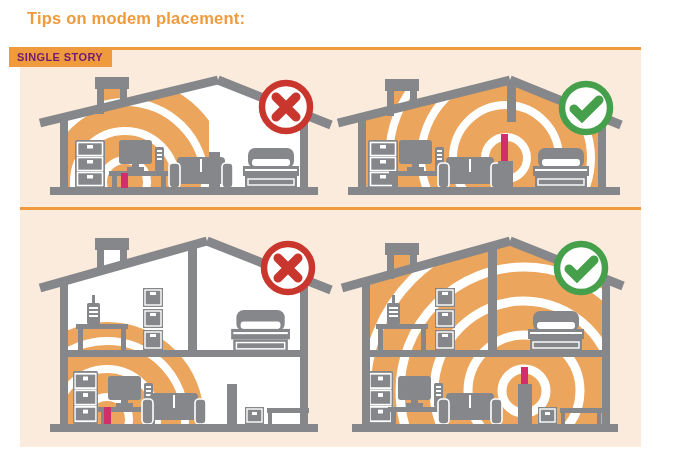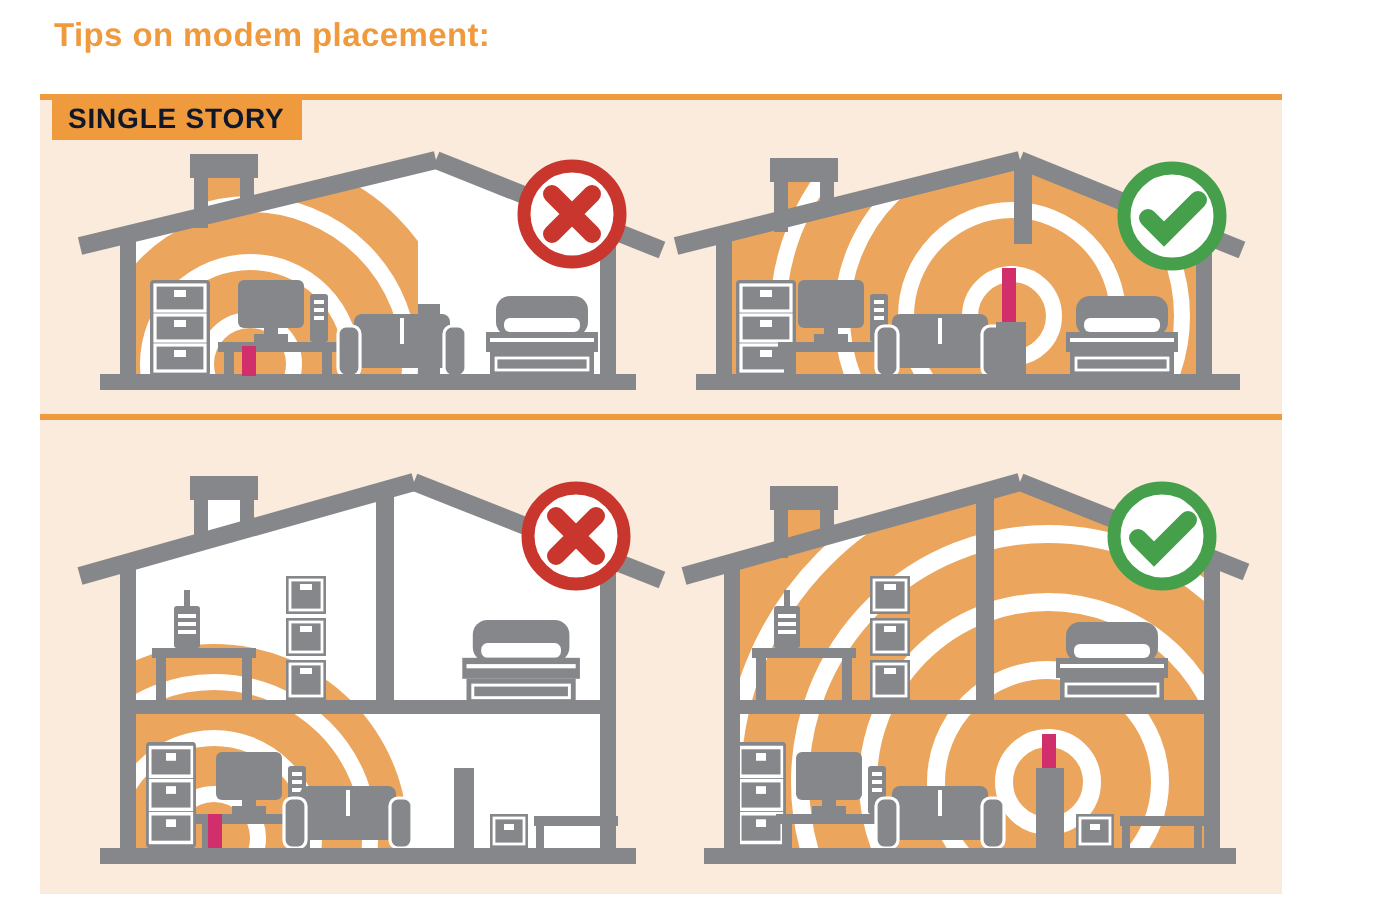--- a/index.html
+++ b/index.html
@@ -22,22 +22,22 @@
     color:var(--accent-orange);
   }
   .panel{
     position:absolute;left:20px;width:621px;box-sizing:border-box;
     background:var(--panel-bg);border-top:3px solid var(--accent-orange);
   }
   .panel-1{top:47px;height:160px;}
   .panel-2{top:207px;height:240px;}
   .scene{position:absolute;left:0;top:0;pointer-events:none;}
   .tag{
-    position:absolute;left:26px;background:var(--accent-orange);color:#0f172a;
-    font-weight:bold;font-size:14px;letter-spacing:.4px;line-height:1;
+    position:absolute;left:9px;background:var(--accent-orange);color:#701a75;
+    font-weight:bold;font-size:11px;letter-spacing:.4px;line-height:1;
     padding:5px 9px 4px 8px;white-space:nowrap;
   }
   .tag-1{top:47px;}
   .tag-2{top:207px;}
 
   
   .st{fill:var(--gray);}
   .wht{fill:#fff;}
   .rf{stroke:var(--gray);stroke-width:9;fill:none;}
   .sig{fill:var(--signal-orange);}

